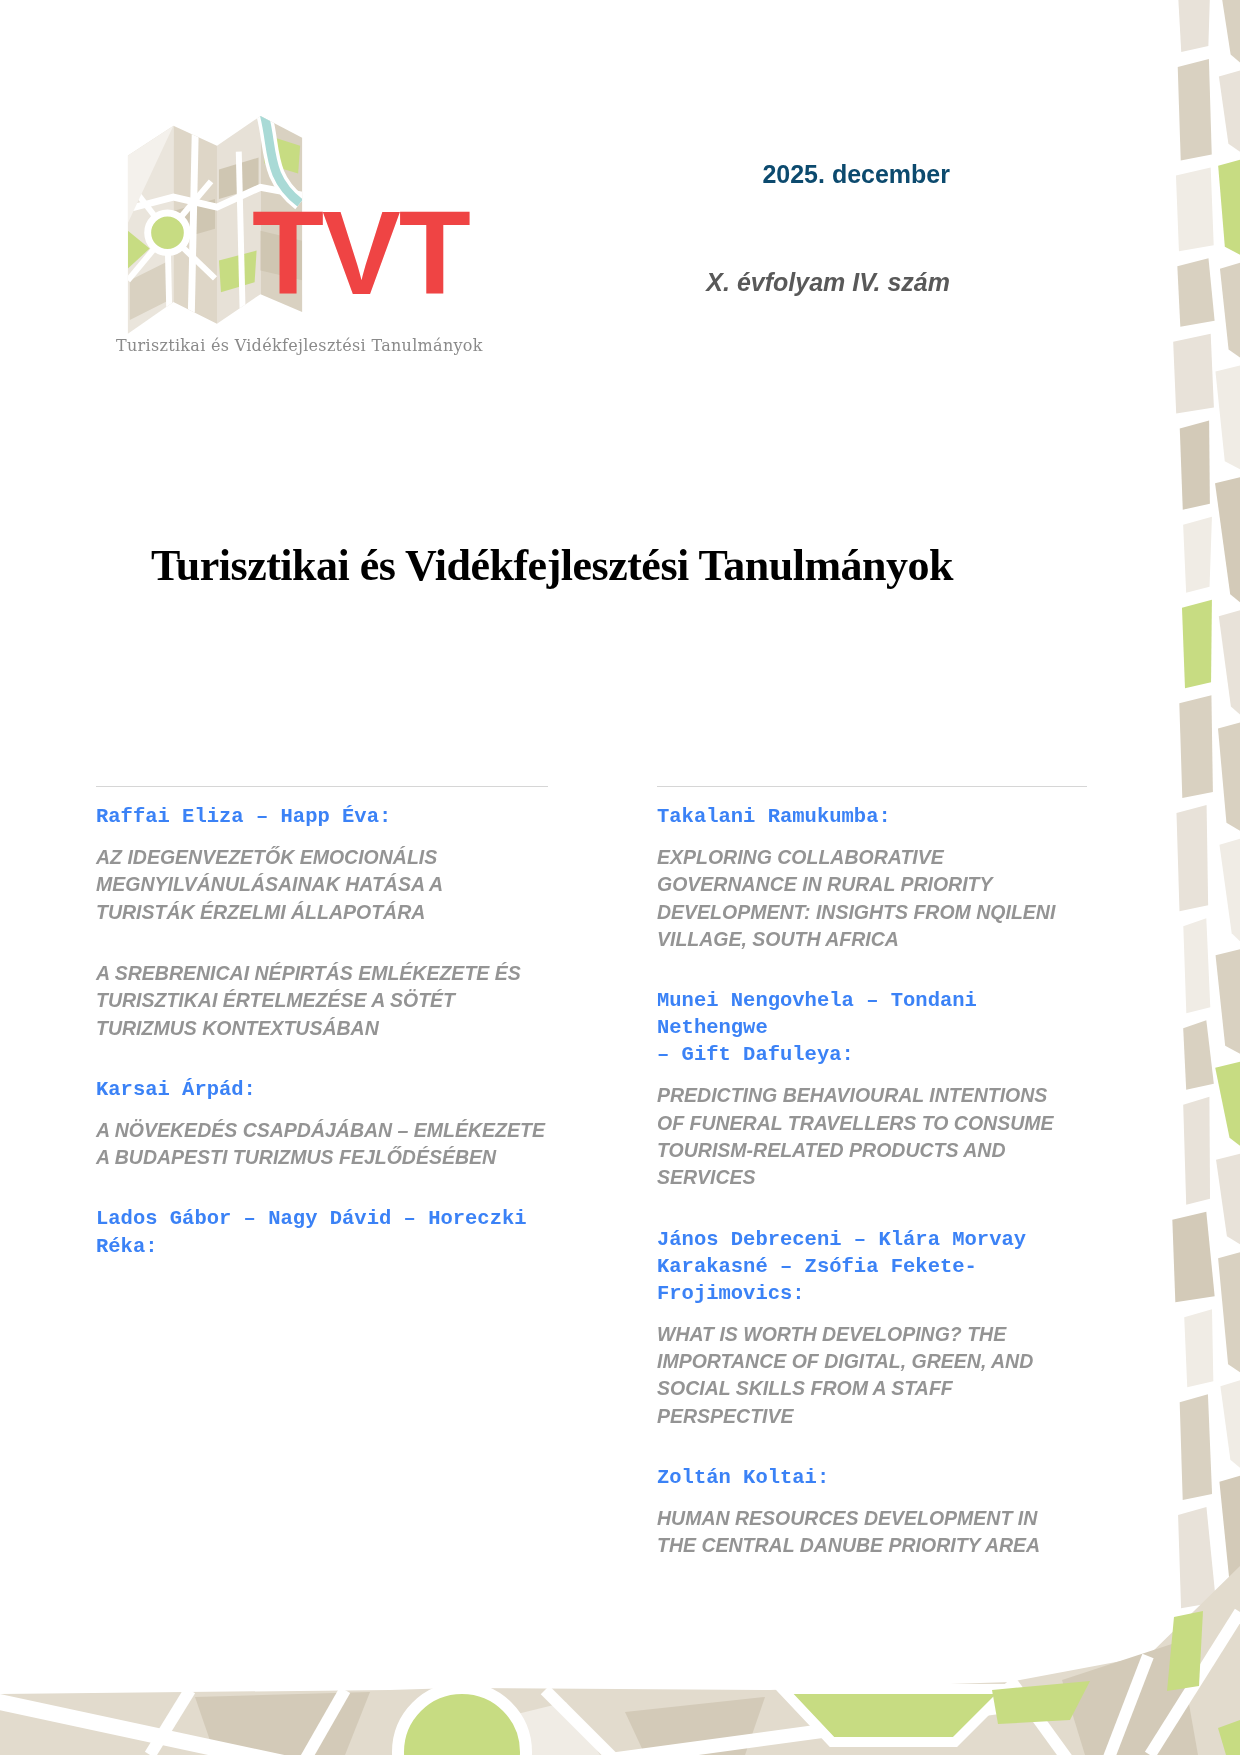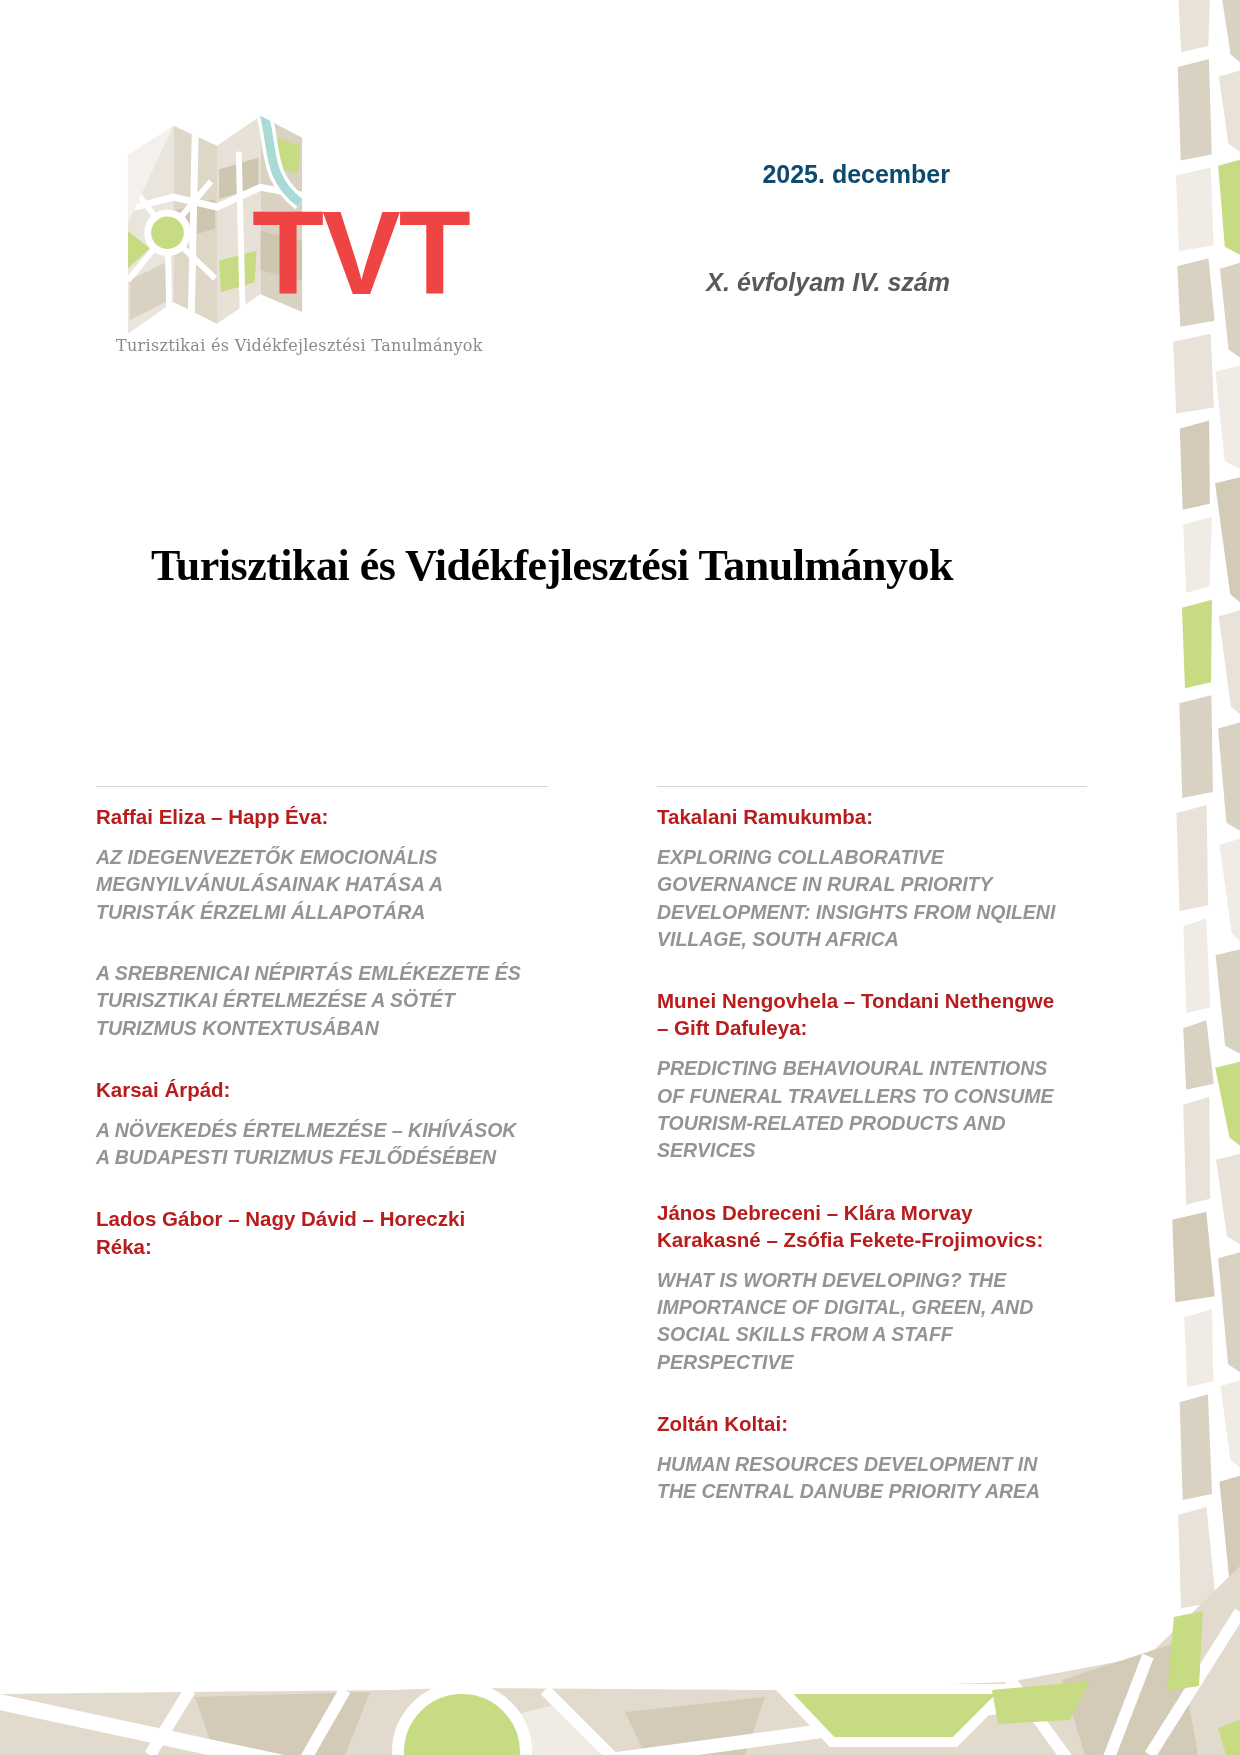--- a/index.html
+++ b/index.html
@@ -29,22 +29,22 @@
     position:absolute;left:0;top:540px;width:1104px;margin:0;text-align:center;
     font-family:"Liberation Serif",serif;font-size:44px;font-weight:bold;color:#000;
     letter-spacing:-0.5px;
   }
   .col{position:absolute;top:786px;}
   .col-left{left:96px;width:452px;}
   .col-right{left:657px;width:430px;}
   .divider{border-top:1px solid #d6d6d6;height:0;margin-bottom:16px;}
   .entry{margin-bottom:34px;}
   .authors{
-    font-size:20.5px;font-weight:bold;color:#b91c1c;line-height:1.32;
-    margin-bottom:14px;white-space:pre-line;
+    font-size:20.5px;font-weight:bold;color:#3b82f6;line-height:1.32;
+    margin-bottom:14px;white-space:pre-line;font-family:Liberation Mono, monospace;
   }
   .atitle{
     font-size:19.5px;font-weight:bold;font-style:italic;color:#949494;
     line-height:1.4;white-space:pre-line;
   }
 </style>
 </head>
 <body>
 
 <div class="page">
@@ -155,21 +155,21 @@
 MEGNYILVÁNULÁSAINAK HATÁSA A
 TURISTÁK ÉRZELMI ÁLLAPOTÁRA</div>
     </article>
     <article class="entry">
       <div class="atitle">A SREBRENICAI NÉPIRTÁS EMLÉKEZETE ÉS
 TURISZTIKAI ÉRTELMEZÉSE A SÖTÉT
 TURIZMUS KONTEXTUSÁBAN</div>
     </article>
     <article class="entry">
       <div class="authors">Karsai Árpád:</div>
-      <div class="atitle">A NÖVEKEDÉS ÉRTELMEZÉSE – KIHÍVÁSOK
+      <div class="atitle">A NÖVEKEDÉS CSAPDÁJÁBAN – EMLÉKEZETE
 A BUDAPESTI TURIZMUS FEJLŐDÉSÉBEN</div>
     </article>
     <article class="entry">
       <div class="authors">Lados Gábor – Nagy Dávid – Horeczki
 Réka:</div>
     </article>
   </section>
 
   <section class="col col-right">
     <div class="divider"></div>

